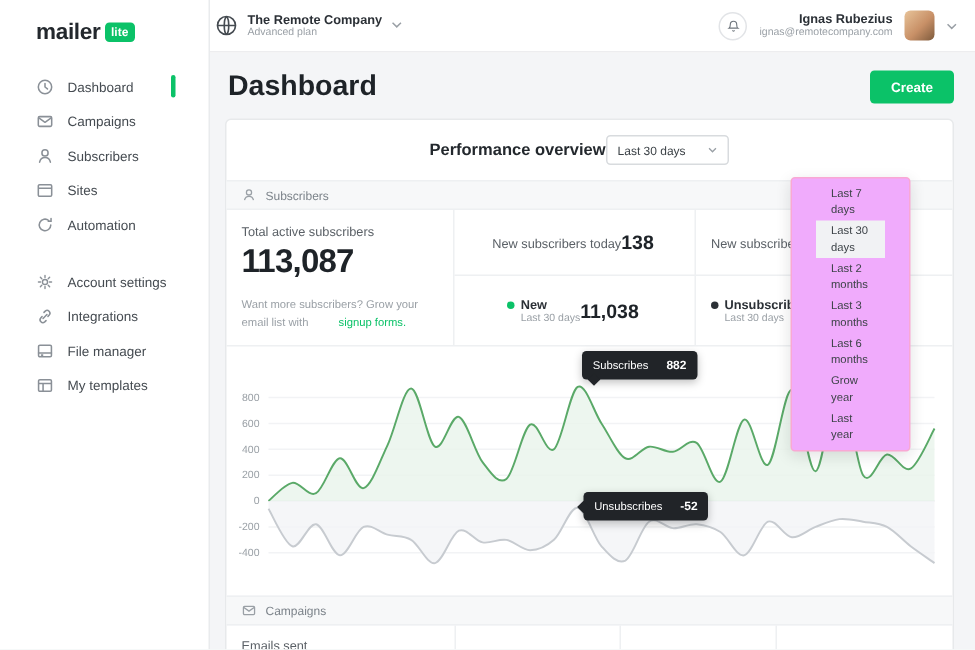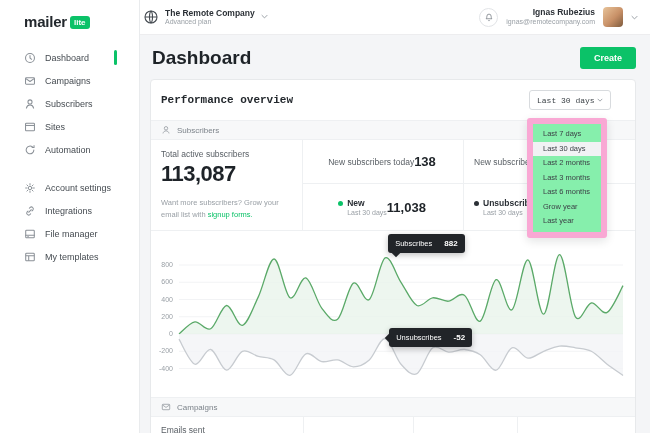--- a/index.html
+++ b/index.html
@@ -33,38 +33,38 @@
   .u-mail{font-size:7px;color:#9aa0a6;line-height:1.25;}
   .avatar{width:20px;height:20px;border-radius:4px;background:linear-gradient(135deg,#e8c49a 0%,#c89067 55%,#7d5a3c 100%);}
 
   .content{flex:1;padding:8px 14px 0 10px;overflow:hidden;}
   .page-head{display:flex;align-items:center;justify-content:space-between;margin:4px 0 10px 2px;}
   .page-title{font-size:19px;font-weight:700;color:#1e2328;margin:0;}
   .create-btn{background:#0bc268;color:#fff;font-size:9px;font-weight:700;border:none;border-radius:3px;padding:6px 14px;cursor:pointer;}
 
   
   .card{position:relative;background:#fff;border:1px solid #e7e9eb;border-radius:4px;}
-  .card-head{display:flex;align-items:center;justify-content:space-between;padding:10px 24px 10px 10px;font-family:Liberation Mono, monospace;}
+  .card-head{display:flex;align-items:center;justify-content:center;padding:10px 24px 10px 10px;}
   .card-title{font-size:11px;font-weight:700;color:#23282d;margin:0;}
   .select{width:82px;height:20px;border:1px solid #d8dbde;border-radius:3px;display:flex;align-items:center;justify-content:space-between;padding:0 7px;font-size:8px;color:#3c4247;background:#fff;cursor:pointer;}
-  .dropdown{position:absolute;top:38px;right:28px;width:80px;background:#86efac;border:6px solid #f9a8d4;border-radius:3px;box-shadow:0 3px 10px rgba(20,24,28,.12);z-index:30;padding:3px 0;}
+  .dropdown{position:absolute;top:38px;right:28px;width:80px;background:#f0abfc;border:1px solid #f9a8d4;border-radius:3px;box-shadow:0 3px 10px rgba(20,24,28,.12);z-index:30;padding:3px 16px;}
   .dropdown-item{font-size:7.5px;color:#3c4247;padding:2px 10px;line-height:10.5px;cursor:pointer;}
   .dropdown-item.selected{background:#f1f2f4;}
 
   .section-bar{display:flex;align-items:center;gap:6px;background:#f7f8f9;border-top:1px solid #eef0f2;border-bottom:1px solid #eef0f2;padding:4px 10px;font-size:8px;color:#7c838a;}
   .section-ic{width:10px;height:10px;color:#9aa0a6;display:inline-flex;}
   .section-ic svg{width:10px;height:10px;}
 
   
   .sub-grid{display:grid;grid-template-columns:152px 161px 1fr;border-bottom:1px solid #eef0f2;}
   .sub-total{grid-row:1/3;border-right:1px solid #eef0f2;padding:9px 10px;}
   .small-label{font-size:8.5px;color:#5a6066;}
   .big-num{font-size:22px;font-weight:700;color:#1e2328;letter-spacing:-.5px;margin-top:2px;}
   .hint{font-size:7.5px;color:#9aa0a6;line-height:1.55;margin-top:10px;max-width:135px;}
-  .hint a{color:#0bc268;text-decoration:none;cursor:pointer;}
+  .hint a{color:#0bc268;text-decoration:none;cursor:pointer;margin-left:18px;}
   .statcell{display:flex;justify-content:space-between;align-items:center;padding:0 12px 0 10px;}
   .r1{height:44px;border-bottom:1px solid #eef0f2;}
   .r2{height:46px;}
   .c2{border-right:1px solid #eef0f2;justify-content:center;}
   .stat-val{font-size:13px;font-weight:700;color:#1e2328;}
   .ds-title{font-size:8.5px;font-weight:700;color:#2b3036;display:flex;align-items:center;}
   .ds-sub{font-size:7px;color:#9aa0a6;margin-top:1px;margin-left:9px;}
   .dot{width:5px;height:5px;border-radius:50%;display:inline-block;margin-right:4px;}
 
   

